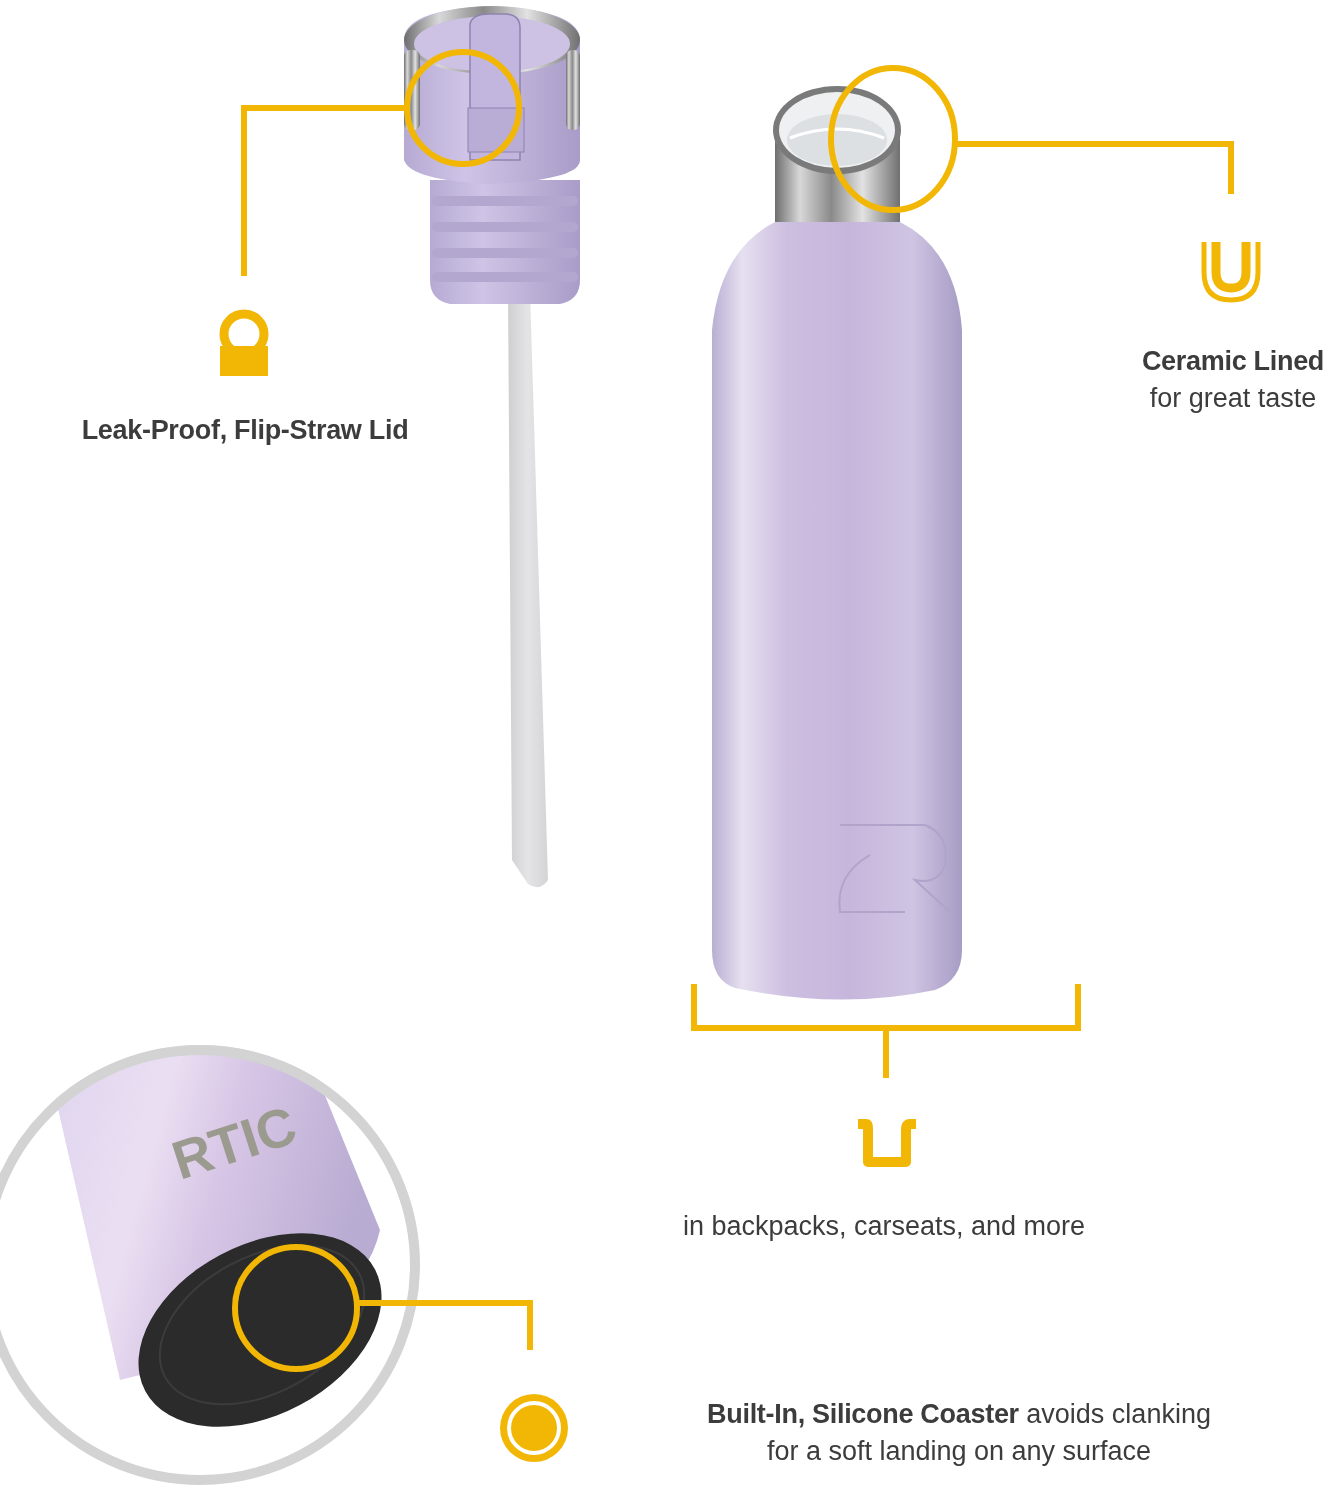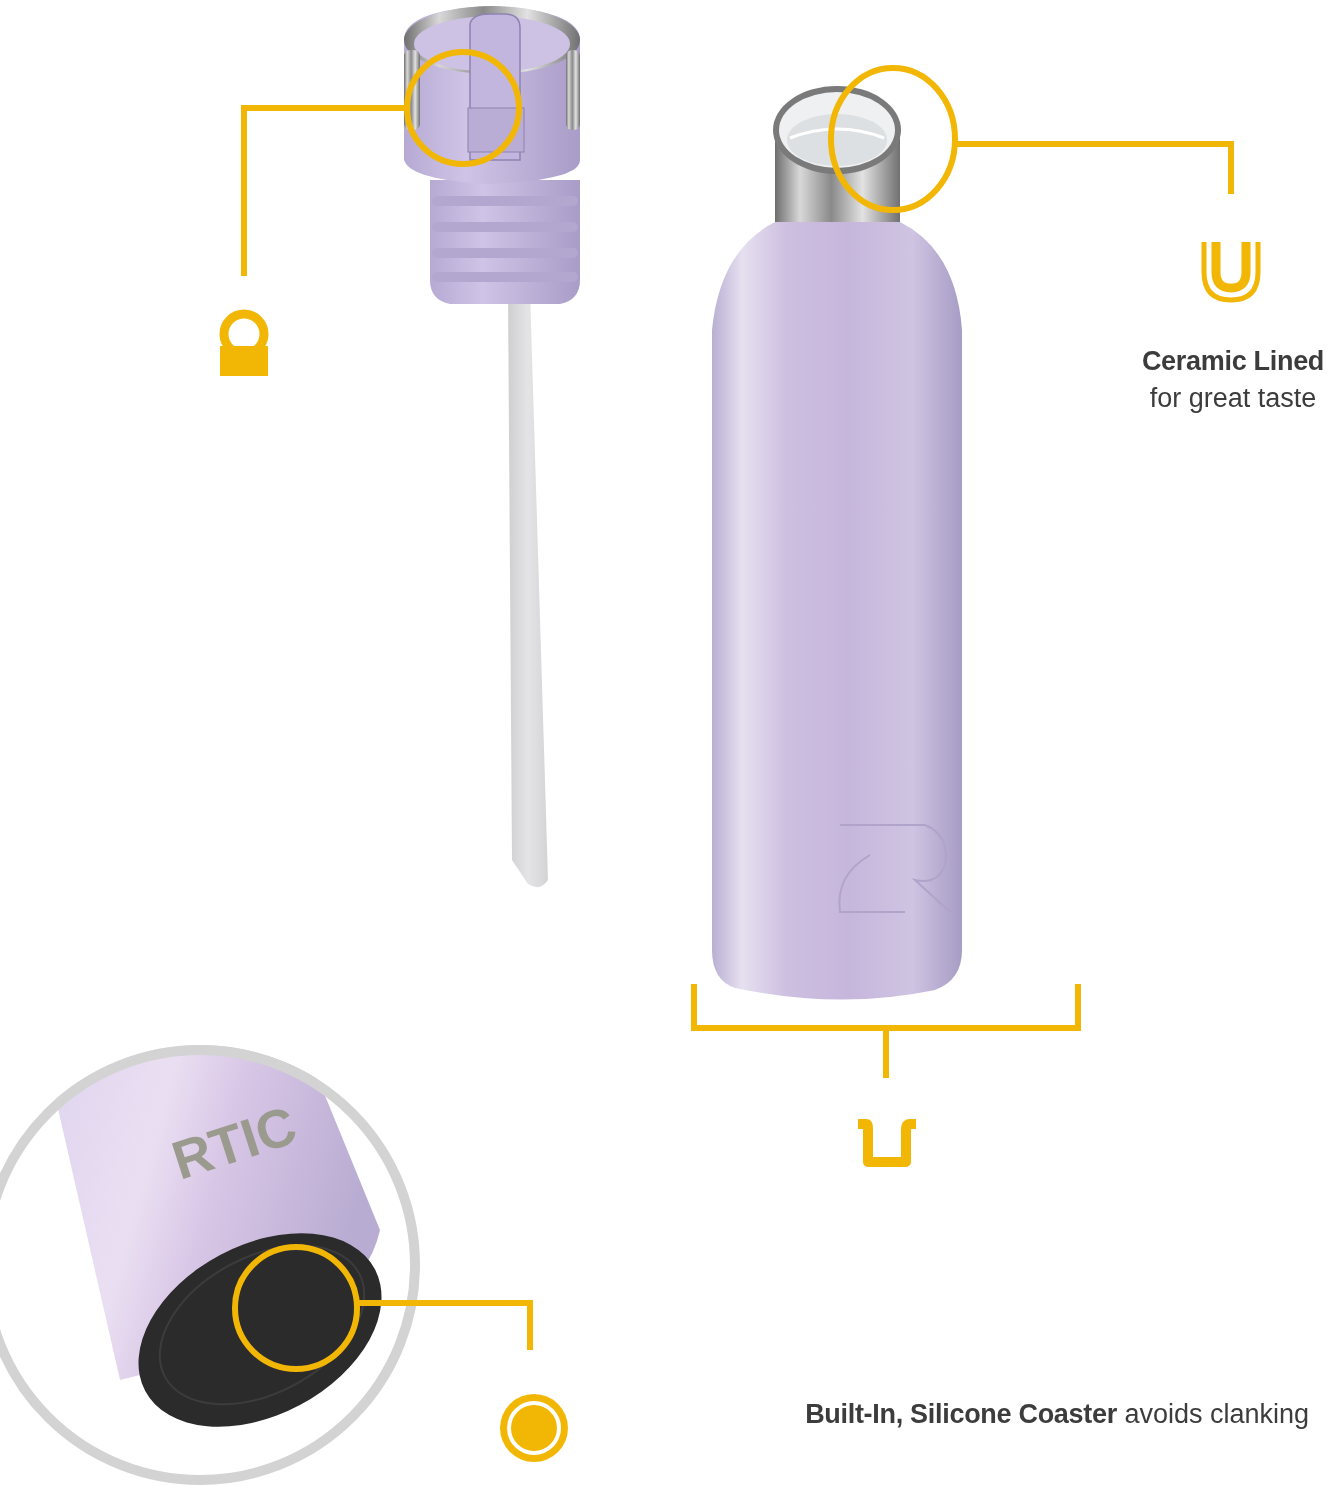--- a/index.html
+++ b/index.html
@@ -2,21 +2,21 @@
 <html><head>
 <meta charset="utf-8">
 <style>
   html, body { margin: 0; padding: 0; background: #ffffff; }
   body { width: 1340px; height: 1500px; position: relative; overflow: hidden; font-family: "Liberation Sans", sans-serif; color: #3a3a3a; }
   .abs { position: absolute; }
   svg.layer { position: absolute; left: 0; top: 0; }
   .feature { position: absolute; text-align: center; line-height: 1.36; font-size: 27px; color: #3c3c3c; }
   .feature .bold { font-weight: 700; letter-spacing: -0.3px; }
   .feature .normal { font-weight: 400; }
-  .feature.left { text-align: right; }
+  .feature.left { text-align: center; }
 </style>
 </head>
 <body>
 
 <svg class="layer" width="1340" height="1500" viewBox="0 0 1340 1500">
   <defs>
     <linearGradient id="bottleGrad" x1="0" x2="1" y1="0" y2="0">
       <stop offset="0" stop-color="#b9afd2"></stop>
       <stop offset="0.12" stop-color="#e6e0f0"></stop>
       <stop offset="0.3" stop-color="#cdbfe0"></stop>
@@ -122,25 +122,28 @@
 <svg class="abs" style="left:854px;top:1118px" width="66" height="54" viewBox="0 0 66 54">
   <path d="M4 6 L12 6 Q14 6 14 10 L14 44 L52 44 L52 10 Q52 6 56 6 L62 6" fill="none" stroke="#F2B705" stroke-width="10" stroke-linejoin="round"></path>
 </svg>
 
 <svg class="abs" style="left:498px;top:1392px" width="72" height="72" viewBox="0 0 72 72">
   <circle cx="36" cy="36" r="34" fill="#F2B705"></circle>
   <circle cx="36" cy="36" r="25" fill="none" stroke="#ffffff" stroke-width="4"></circle>
 </svg>
 
 <div class="feature" style="left:40px;top:412px;width:410px">
+  <div class="bold">Leak-Proof, Flip-Straw Lid</div>
 </div>
 
 <div class="feature" style="left:1110px;top:343px;width:246px">
   <div class="bold">Ceramic Lined</div>
   <div class="normal">for great taste</div>
 </div>
 
 <div class="feature" style="left:624px;top:1208px;width:520px">
+  <div class="normal">in backpacks, carseats, and more</div>
 </div>
 
 <div class="feature left" style="left:609px;top:1396px;width:700px">
   <div><span class="bold">Built-In, Silicone Coaster</span><span class="normal"> avoids clanking</span></div>
+  <div class="normal">for a soft landing on any surface</div>
 </div>
 
 </body></html>

